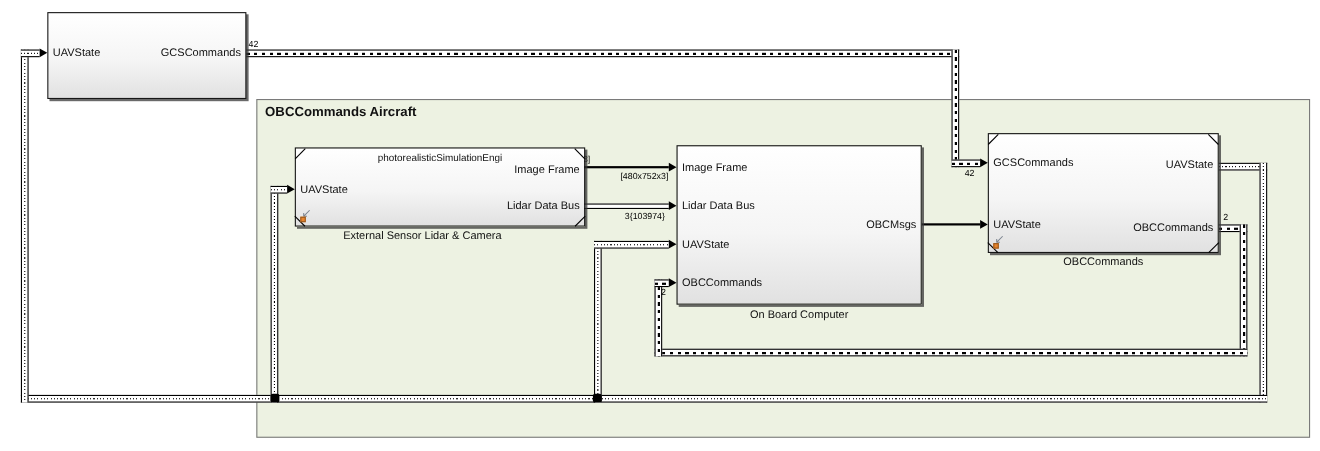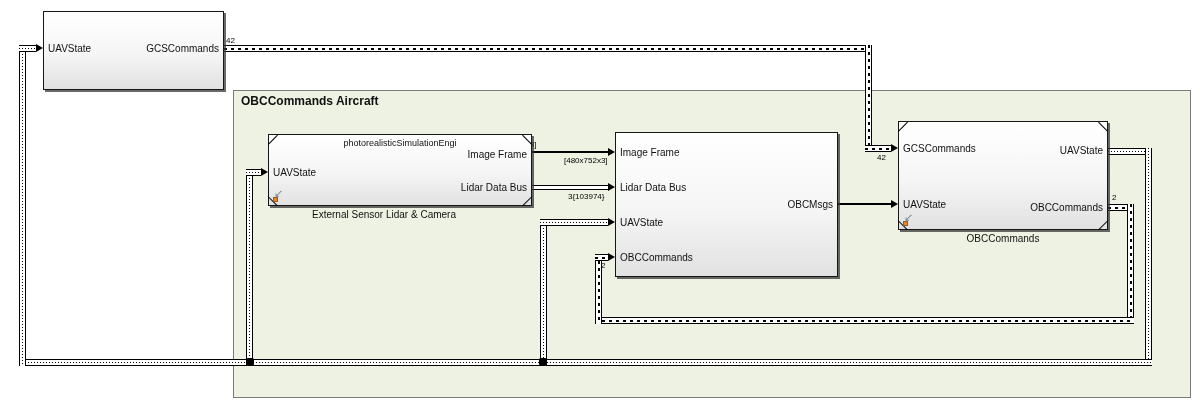--- a/index.html
+++ b/index.html
@@ -143,20 +143,21 @@
   </div>
   <div class="bname" style="left:268px; top:209px; width:232px;">External Sensor Lidar &amp; Camera</div>
 
   <div class="block" style="left:615px; top:132px; width:223px; height:145px;">
     <div class="port in" style="top:14px;">Image Frame</div>
     <div class="port in" style="top:49px;">Lidar Data Bus</div>
     <div class="port in" style="top:84px;">UAVState</div>
     <div class="port in" style="top:119px;">OBCCommands</div>
     <div class="port out" style="top:66px;">OBCMsgs</div>
   </div>
+  <div class="bname" style="left:615px; top:281px; width:223px;">On Board Computer</div>
 
   <div class="block" style="left:898px; top:121px; width:210px; height:109px;">
     <div class="notch tl"></div>
     <div class="notch tr"></div>
     <div class="notch bl"></div>
     <div class="notch br"></div>
     <div class="port in" style="top:21px;">GCSCommands</div>
     <div class="port in" style="top:77px;">UAVState</div>
     <div class="port out" style="top:23px;">UAVState</div>
     <div class="port out" style="top:80px;">OBCCommands</div>

